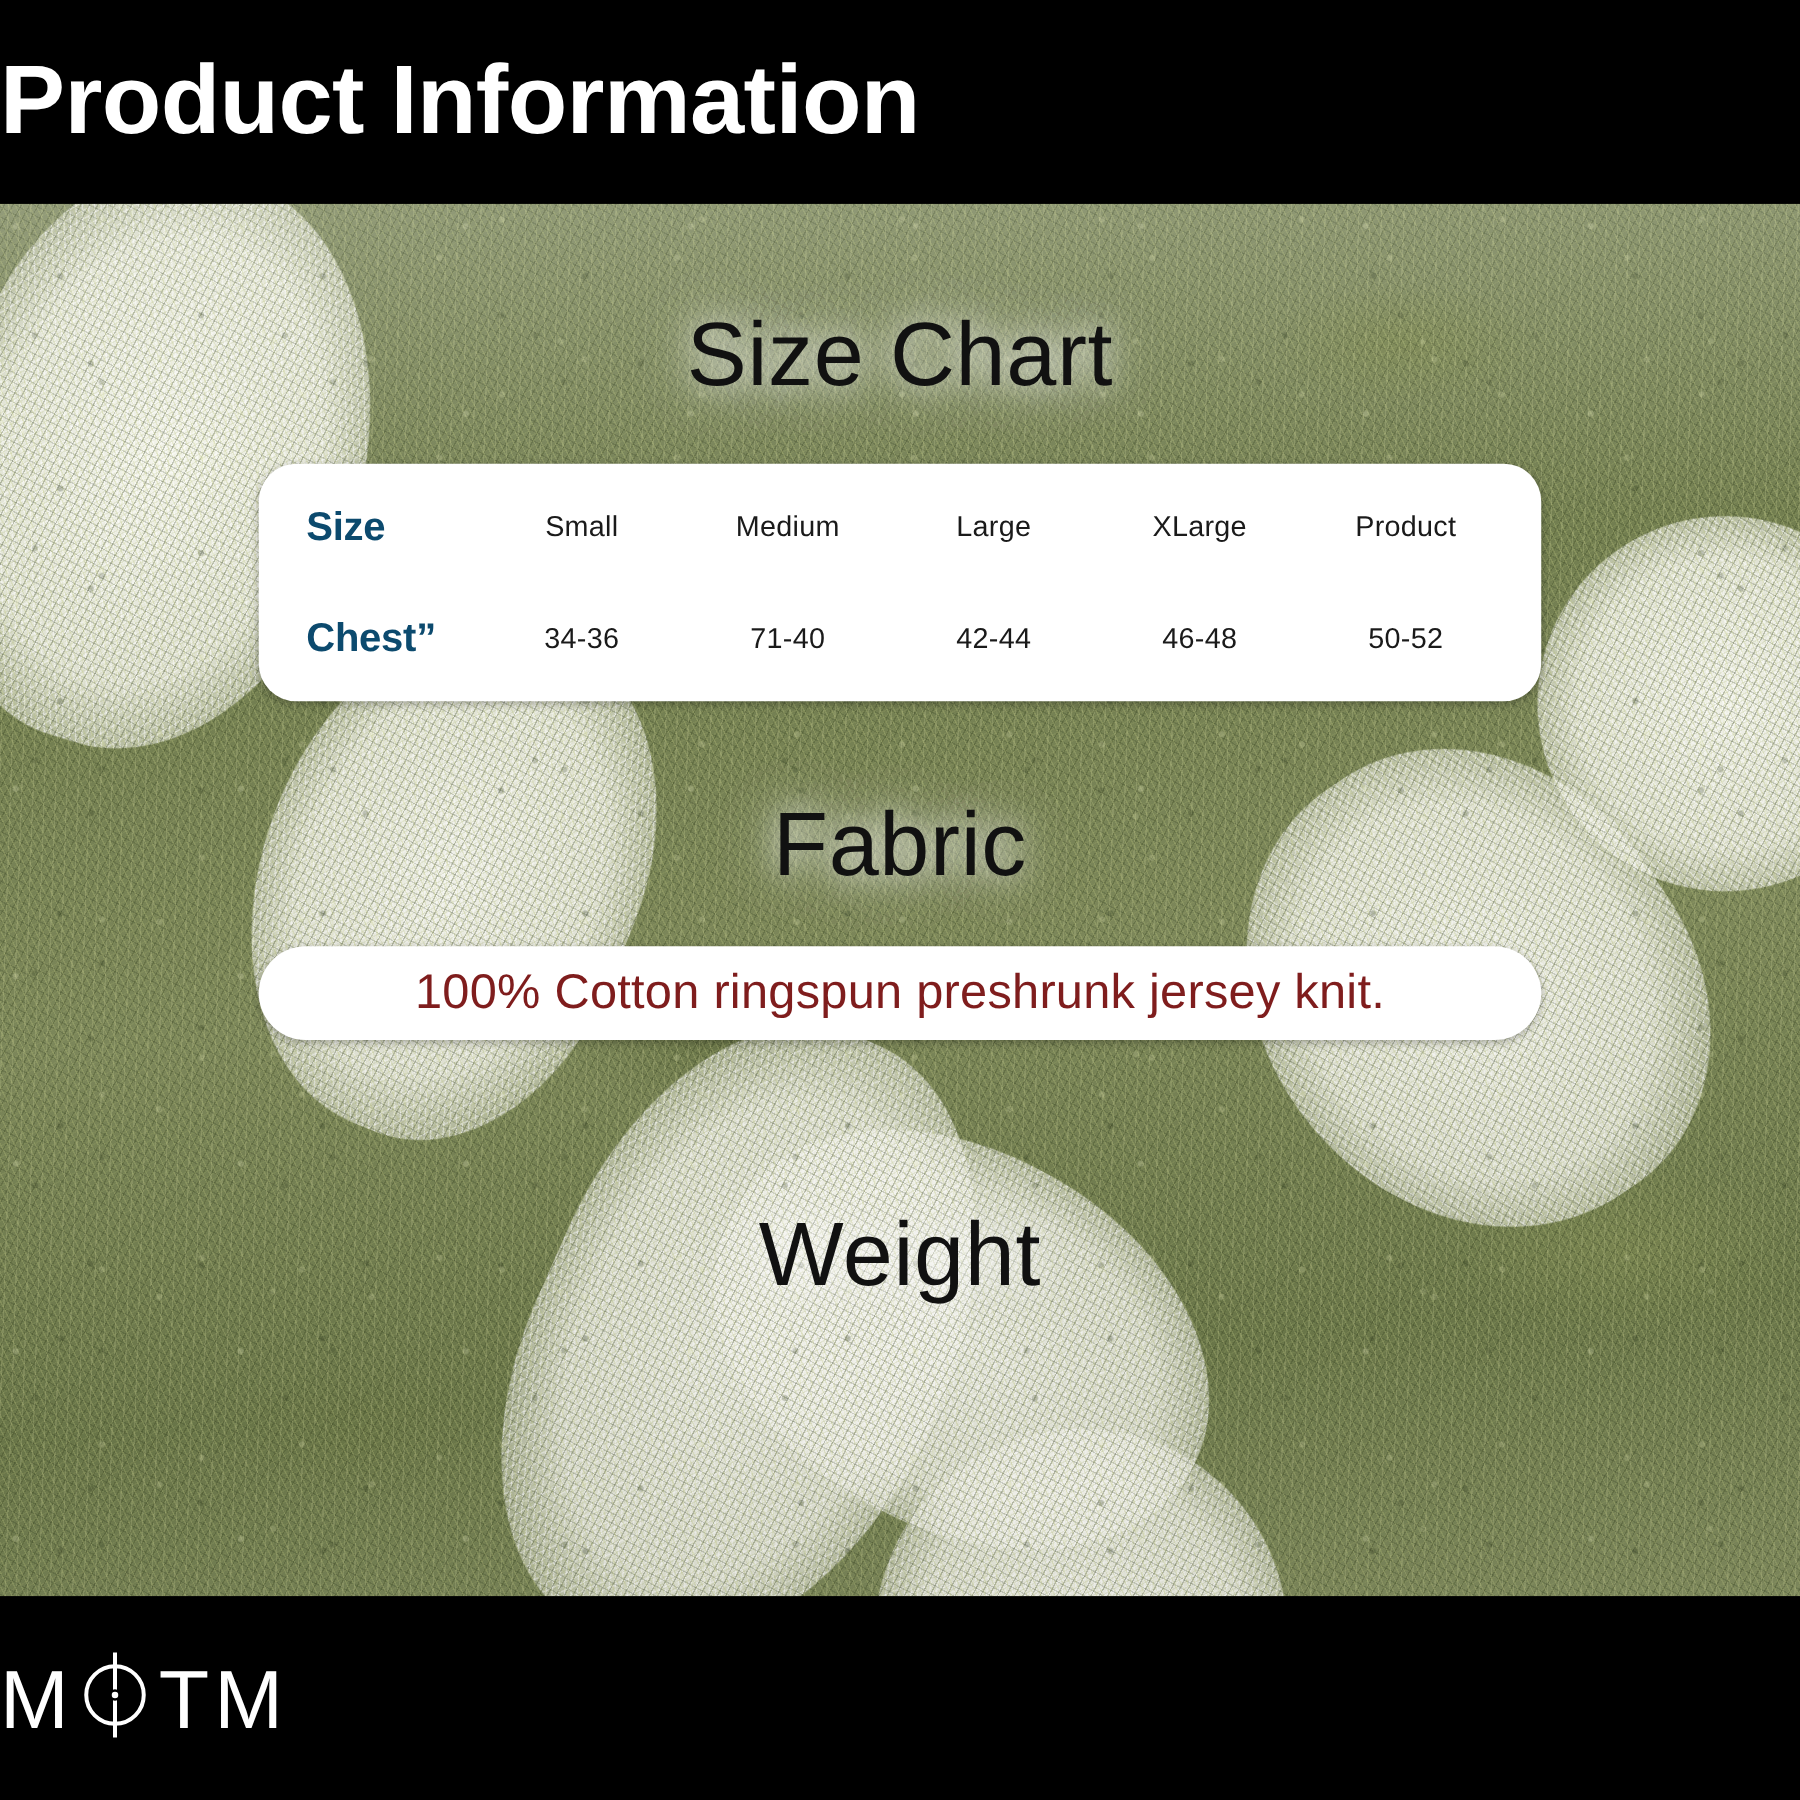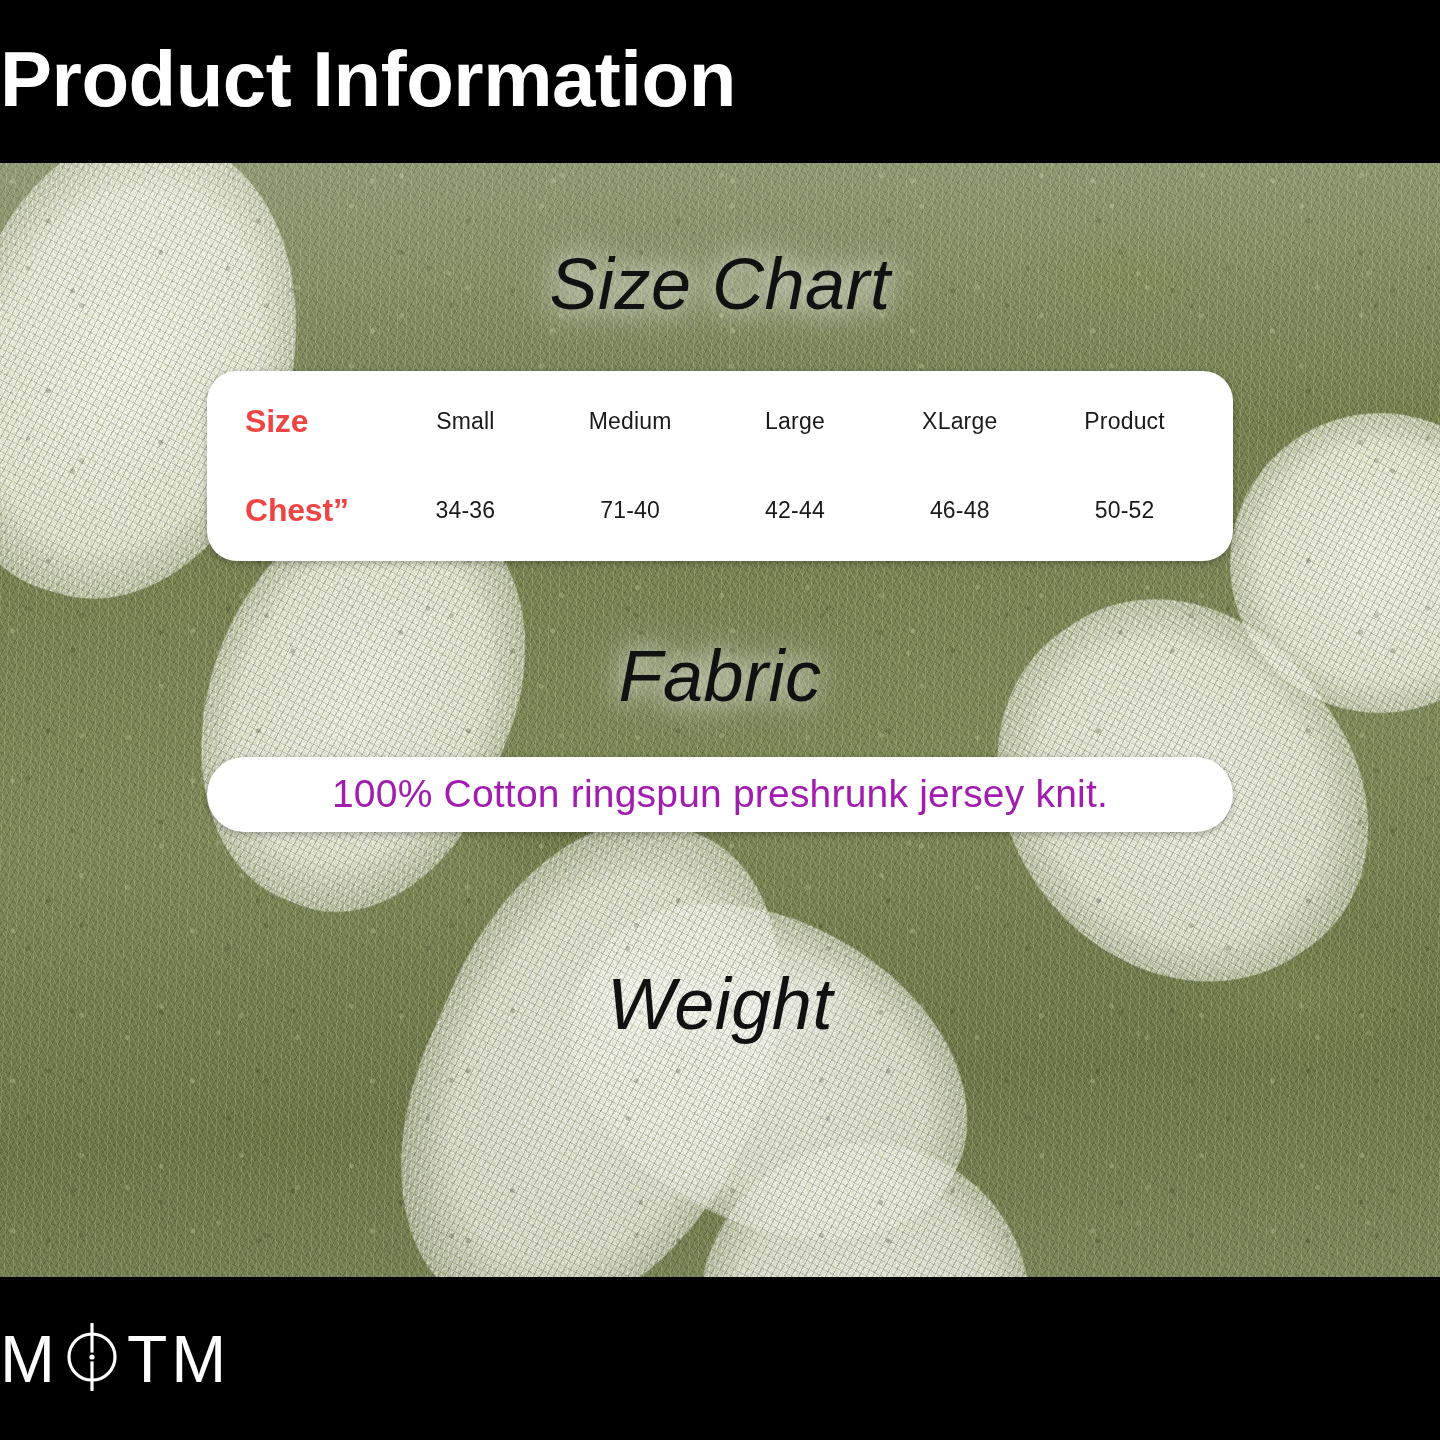--- a/index.html
+++ b/index.html
@@ -138,21 +138,20 @@
     text-align: center;
     font-size: 72px;
     font-weight: 300;
     color: #111;
     line-height: 1;
     letter-spacing: 0.5px;
     text-shadow:
       0 0 22px rgba(255,255,255,.72),
       0 0 46px rgba(255,255,255,.55),
       0 0 70px rgba(255,255,255,.35);
-    font-style: italic;
   }
   #heading-size  { top: 248px; }
   #heading-fabric{ top: 640px; }
   #heading-weight{ top: 968px; }
 
   
   .size-card {
     position: absolute;
     left: 207px;
     top: 371px;
@@ -171,21 +170,21 @@
     display: grid;
     grid-template-columns: 150px 1fr 1fr 1fr 1fr 1fr;
     align-items: center;
   }
   .size-row.header { margin-bottom: 52px; }
   .size-row .cell { text-align: center; }
   .size-row .cell.label {
     text-align: left;
     font-weight: 700;
     font-size: 32px;
-    color: #ef4444;
+    color: #0c4a6e;
     padding-left: 12px;
     letter-spacing: -0.2px;
   }
   .size-row .cell.val {
     font-weight: 300;
     font-size: 23px;
     color: #1a1a1a;
     letter-spacing: 0.2px;
   }
 
@@ -199,21 +198,21 @@
     border-radius: 40px;
     box-shadow: 0 2px 7px rgba(0,0,0,.28);
     display: flex;
     align-items: center;
     justify-content: center;
     box-sizing: border-box;
   }
   .info-pill .pill-text {
     font-size: 39px;
     font-weight: 300;
-    color: #a21caf;
+    color: #7f1d1d;
     letter-spacing: 0.2px;
     line-height: 1;
     padding-bottom: 3px;
   }
   #pill-fabric { top: 757px; }
   #pill-weight { top: 1085px; }
 </style>
 </head>
 <body>
 

